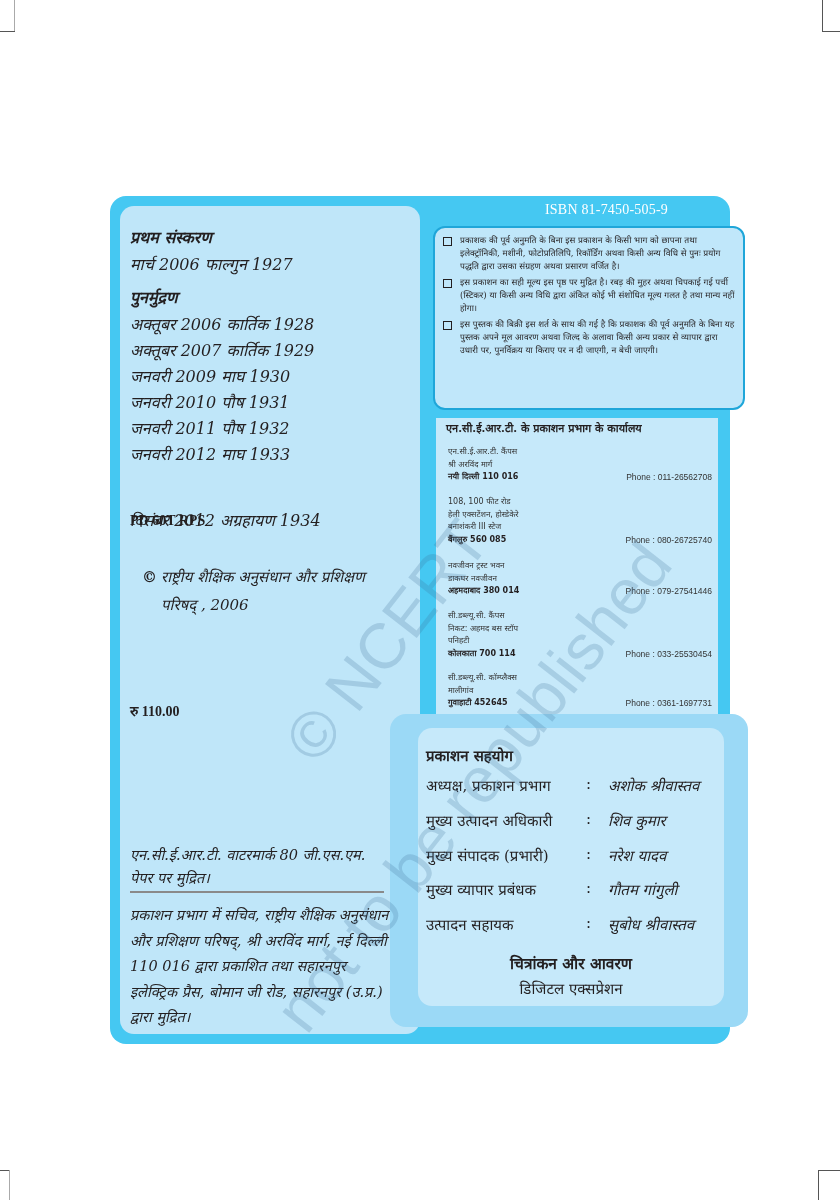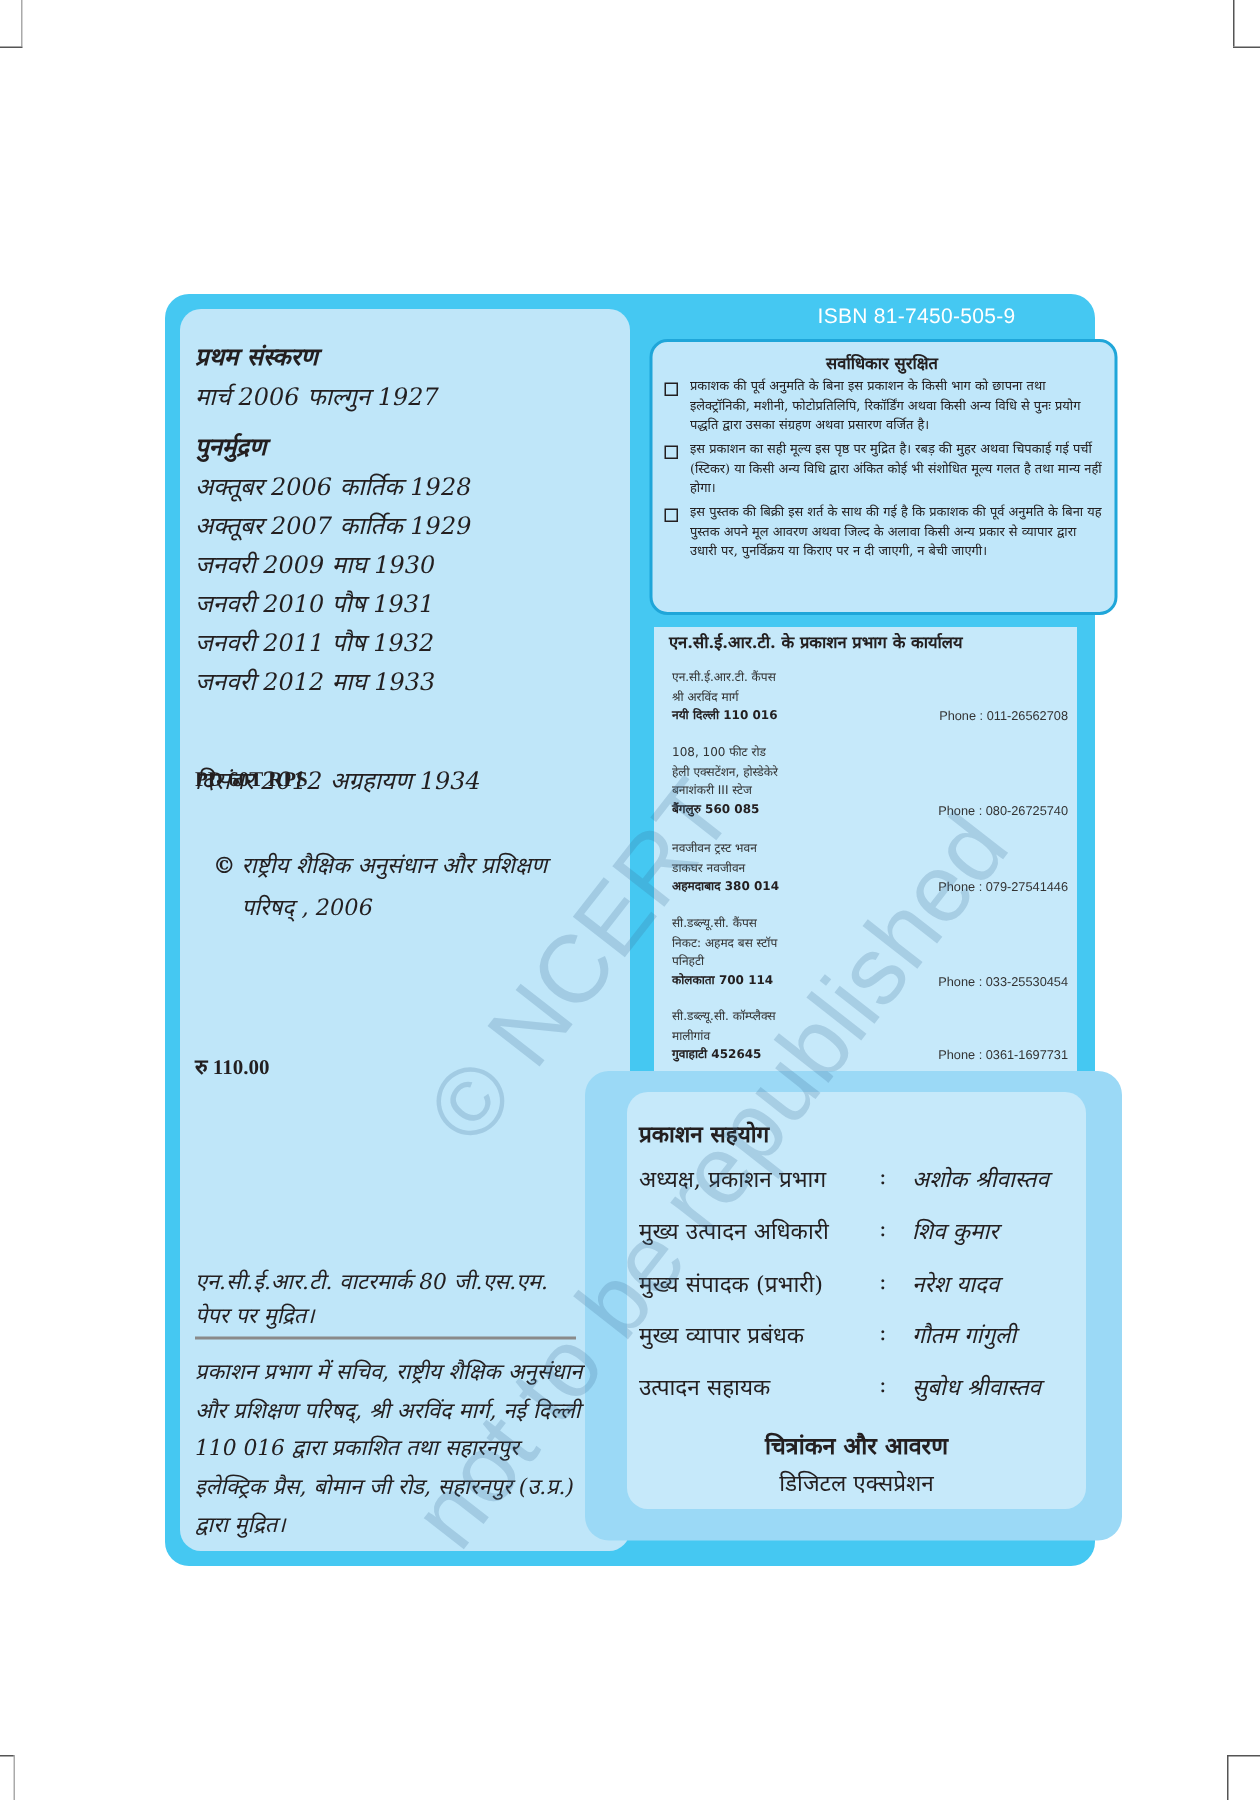--- a/index.html
+++ b/index.html
@@ -19,21 +19,21 @@
   .left-panel {
     position:absolute; left:120px; top:206px; width:300px; height:828px;
     background:#bfe6f9; border-radius:14px;
   }
   .right-inner {
     position:absolute; left:436px; top:418px; width:282px; height:300px;
     background:#c6e9fa;
   }
   .isbn {
     position:absolute; left:545px; top:202px; font-size:14px; color:#ffffff;
-    font-family: Liberation Sans, sans-serif; letter-spacing:0.2px;
+    font-family: Liberation Serif, serif; letter-spacing:0.2px;
   }
   .rights-box {
     position:absolute; left:433px; top:226px; width:312px; height:184px;
     background:#c0e7fa; border:2px solid #1fa6d9; border-radius:12px; box-sizing:border-box;
     padding:6px 8px 4px 6px;
   }
   .rights-title { text-align:center; font-size:11px; font-weight:bold; margin-bottom:3px; }
   .rights-item { display:flex; font-size:8.6px; line-height:13px; margin-bottom:3px; }
   .chk { width:7px; height:7px; border:1.3px solid #231f20; margin:3px 8px 0 2px; flex:none; }
 
@@ -102,21 +102,20 @@
   <span style="padding-left:19px;">परिषद् , 2006</span>
 </div>
 
 <div class="price">रु 110.00</div>
 
 <div class="paper">एन.सी.ई.आर.टी. वाटरमार्क 80 जी.एस.एम. पेपर पर मुद्रित।</div>
 <div class="hr"></div>
 <div class="imprint">प्रकाशन प्रभाग में सचिव, राष्ट्रीय शैक्षिक अनुसंधान और प्रशिक्षण परिषद्, श्री अरविंद मार्ग, नई दिल्ली 110 016 द्वारा प्रकाशित तथा सहारनपुर इलेक्ट्रिक प्रैस, बोमान जी रोड, सहारनपुर (उ.प्र.) द्वारा मुद्रित।</div>
 
 <div class="rights-box">
-  <div class="rights-title">सर्वाधिकार सुरक्षित</div>
   <div class="rights-item">
     <span class="chk"></span>
     <span>प्रकाशक की पूर्व अनुमति के बिना इस प्रकाशन के किसी भाग को छापना तथा इलेक्ट्रॉनिकी, मशीनी, फोटोप्रतिलिपि, रिकॉर्डिंग अथवा किसी अन्य विधि से पुनः प्रयोग पद्धति द्वारा उसका संग्रहण अथवा प्रसारण वर्जित है।</span>
   </div>
   <div class="rights-item">
     <span class="chk"></span>
     <span>इस प्रकाशन का सही मूल्य इस पृष्ठ पर मुद्रित है। रबड़ की मुहर अथवा चिपकाई गई पर्ची (स्टिकर) या किसी अन्य विधि द्वारा अंकित कोई भी संशोधित मूल्य गलत है तथा मान्य नहीं होगा।</span>
   </div>
   <div class="rights-item">
     <span class="chk"></span>

